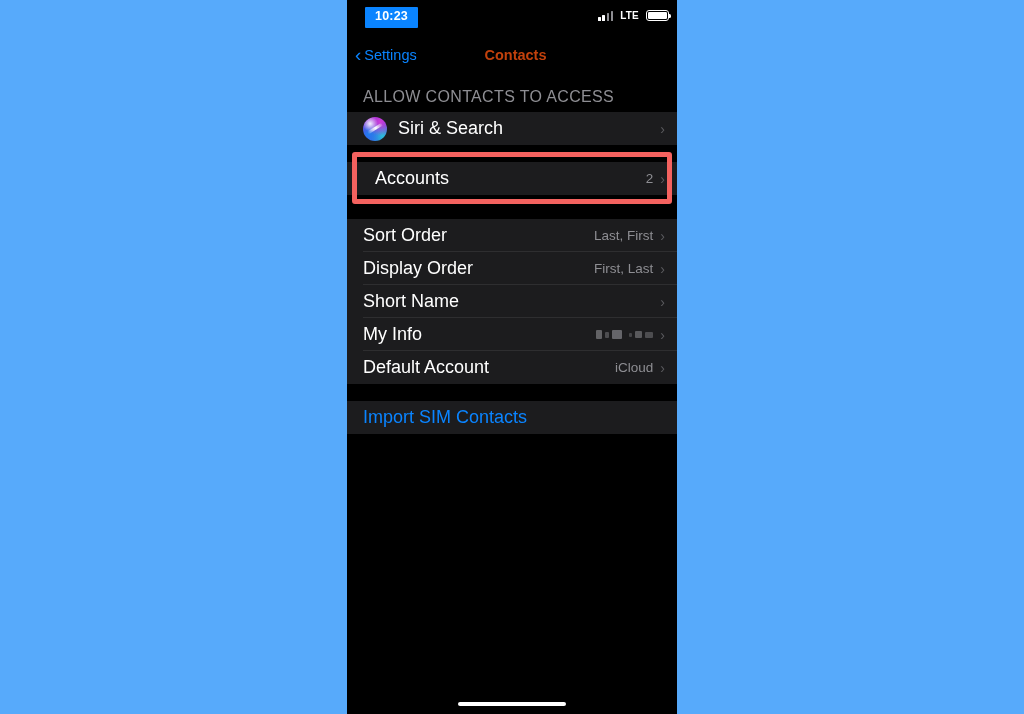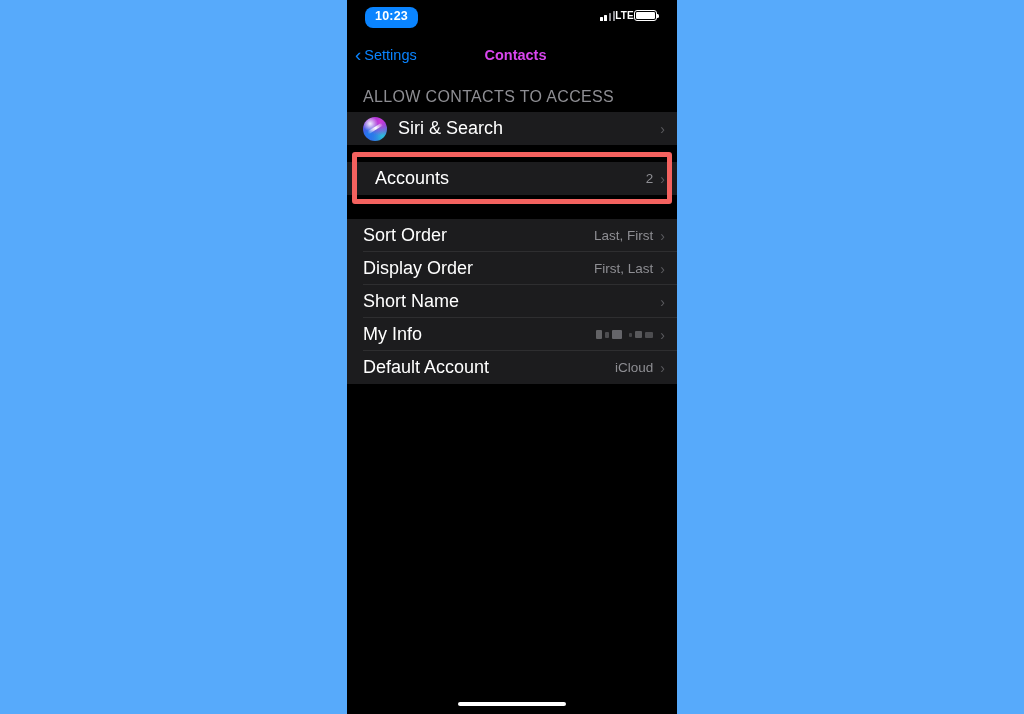--- a/index.html
+++ b/index.html
@@ -30,30 +30,30 @@
     align-items:center;
   }
   .time-pill {
     position:absolute;
     left:18px; top:7px;
     background:#0a84ff;
     color:#fff;
     font-size:12.5px;
     font-weight:bold;
     padding:2px 10px 3px 10px;
-    border-radius:8px;
+    border-radius:1px;
     letter-spacing:0.2px;
     line-height:1.25;
   }
   .status-right {
     position:absolute;
-    right:20px; top:10px;
-    display:flex;
-    align-items:center;
-    gap:0;
+    right:8px; top:10px;
+    display:flex;
+    align-items:center;
+    gap:7px;
   }
   .signal { display:flex; align-items:flex-end; gap:1.5px; height:10px; }
   .signal i { display:block; width:2.6px; background:#fff; border-radius:0.5px; }
   .signal i:nth-child(1){ height:4px; }
   .signal i:nth-child(2){ height:6px; }
   .signal i:nth-child(3){ height:8px; background:#8e8e93; }
   .signal i:nth-child(4){ height:10px; background:#8e8e93; }
   .lte {
     color:#fff; font-size:10px; font-weight:bold;
     letter-spacing:0.2px; line-height:1;
@@ -98,21 +98,21 @@
   }
   .back-chevron {
     font-size:19px;
     line-height:1;
     font-weight:300;
     margin-top:-2px;
   }
   .nav-title {
     width:100%;
     text-align:center;
-    color:#d946ef;
+    color:#c2410c;
     font-size:14.5px;
     font-weight:bold;
     margin-left:7px;
   }
 
   
   .content { background:#000; }
 
   .section-header {
     color:#8e8e93;
@@ -322,17 +322,23 @@
       <div class="row">
         <div class="row-label">Default Account</div>
         <div class="row-value">iCloud</div>
         <div class="chevron">›</div>
 
       </div>
     </div>
 
     <div class="gap"></div>
 
+    <div class="group">
+      <div class="row">
+        <div class="row-label link">Import SIM Contacts</div>
+
+      </div>
+    </div>
 
   </div>
 
   <div class="home-indicator"></div>
 </div>
 
 </body></html>

